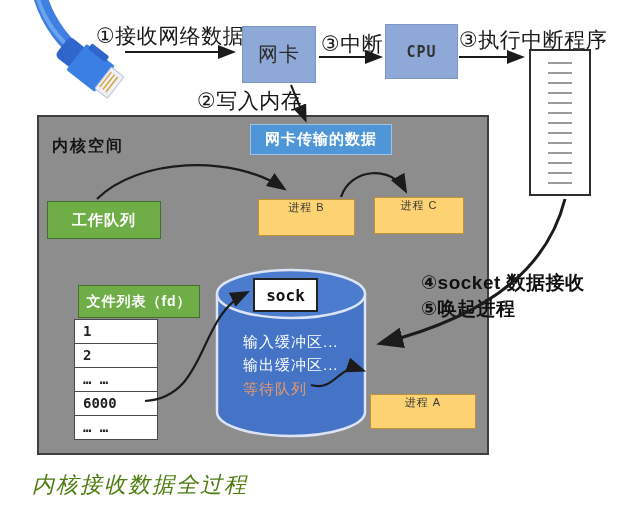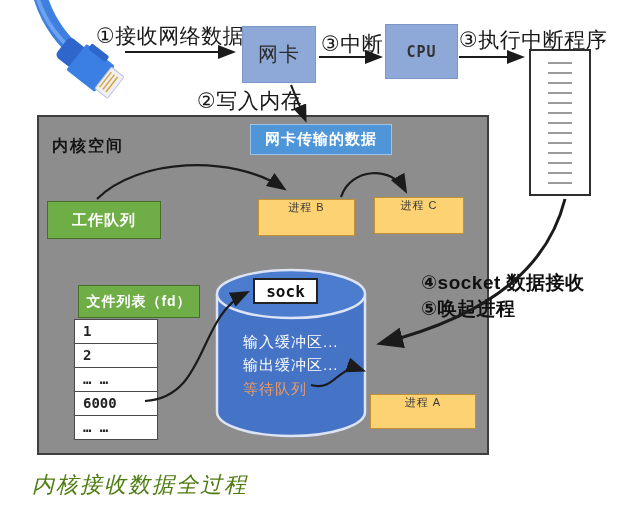--- a/index.html
+++ b/index.html
@@ -54,21 +54,21 @@
   .ftable{
     position:absolute;left:74px;top:319px;width:84px;
     background:#ffffff;border:1.5px solid #4a4a4a;box-sizing:border-box;
   }
   .frow{
     height:23px;line-height:23px;padding-left:8px;border-bottom:1.5px solid #4a4a4a;
     font-family:"DejaVu Sans Mono",monospace;font-size:14px;font-weight:700;color:#222;
   }
   .frow:last-child{border-bottom:none;}
   .sockbox{
-    position:absolute;left:253px;top:278px;width:65px;height:26px;
+    position:absolute;left:253px;top:278px;width:65px;height:34px;
     display:flex;align-items:center;justify-content:center;
     background:#ffffff;border:2px solid #222;box-sizing:border-box;
     font-family:"DejaVu Sans Mono",monospace;font-size:16px;font-weight:600;color:#111;
   }
   .buf{position:absolute;left:243px;white-space:nowrap;font-size:15px;font-weight:400;color:#ffffff;letter-spacing:1px;}
   .buf.wait{color:var(--wait-queue-text,#e79a68);}
   .caption{position:absolute;left:32px;top:470px;font-size:22px;font-style:italic;color:#4d7c0f;letter-spacing:2px;}
   svg{display:block;}
   .overlay{position:absolute;left:0;top:0;pointer-events:none;}
 </style>

